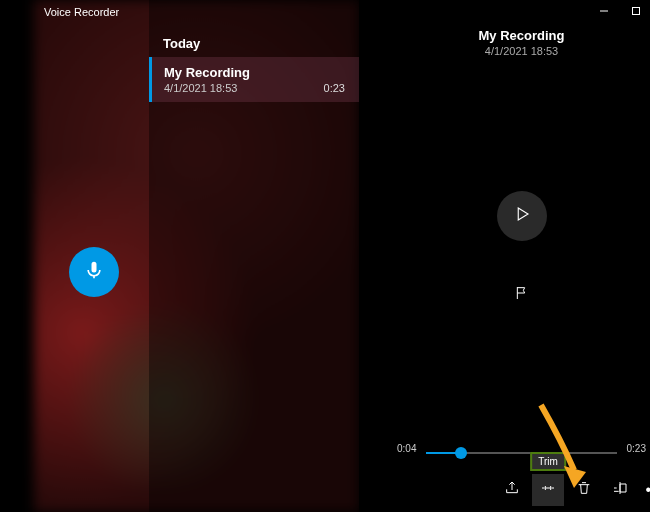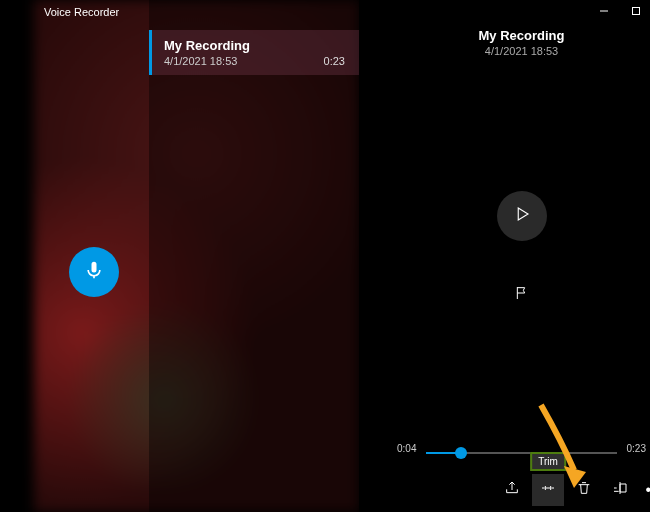--- a/index.html
+++ b/index.html
@@ -79,20 +79,21 @@
       <div class="narrow-col">
         <div class="record-btn">
           <span>
             <svg viewBox="0 0 24 24">
                 <path d="M12 2a3 3 0 0 0-3 3v7a3 3 0 0 0 6 0V5a3 3 0 0 0-3-3zm6 10a6 6 0 0 1-12 0H4a8 8 0 0 0 7 7.93V22h2v-2.07A8 8 0 0 0 20 12h-2z"></path>
               </svg>
           </span>
         </div>
       </div>
       <div class="list-col">
+        <div class="list-header">Today</div>
         <div class="recording-item">
           <div class="rec-info">
             <span class="rec-title">My Recording</span>
             <span class="rec-date">4/1/2021 18:53</span>
           </div>
           <span class="rec-dur">0:23</span>
         </div>
       </div>
     </div>
   </div>

